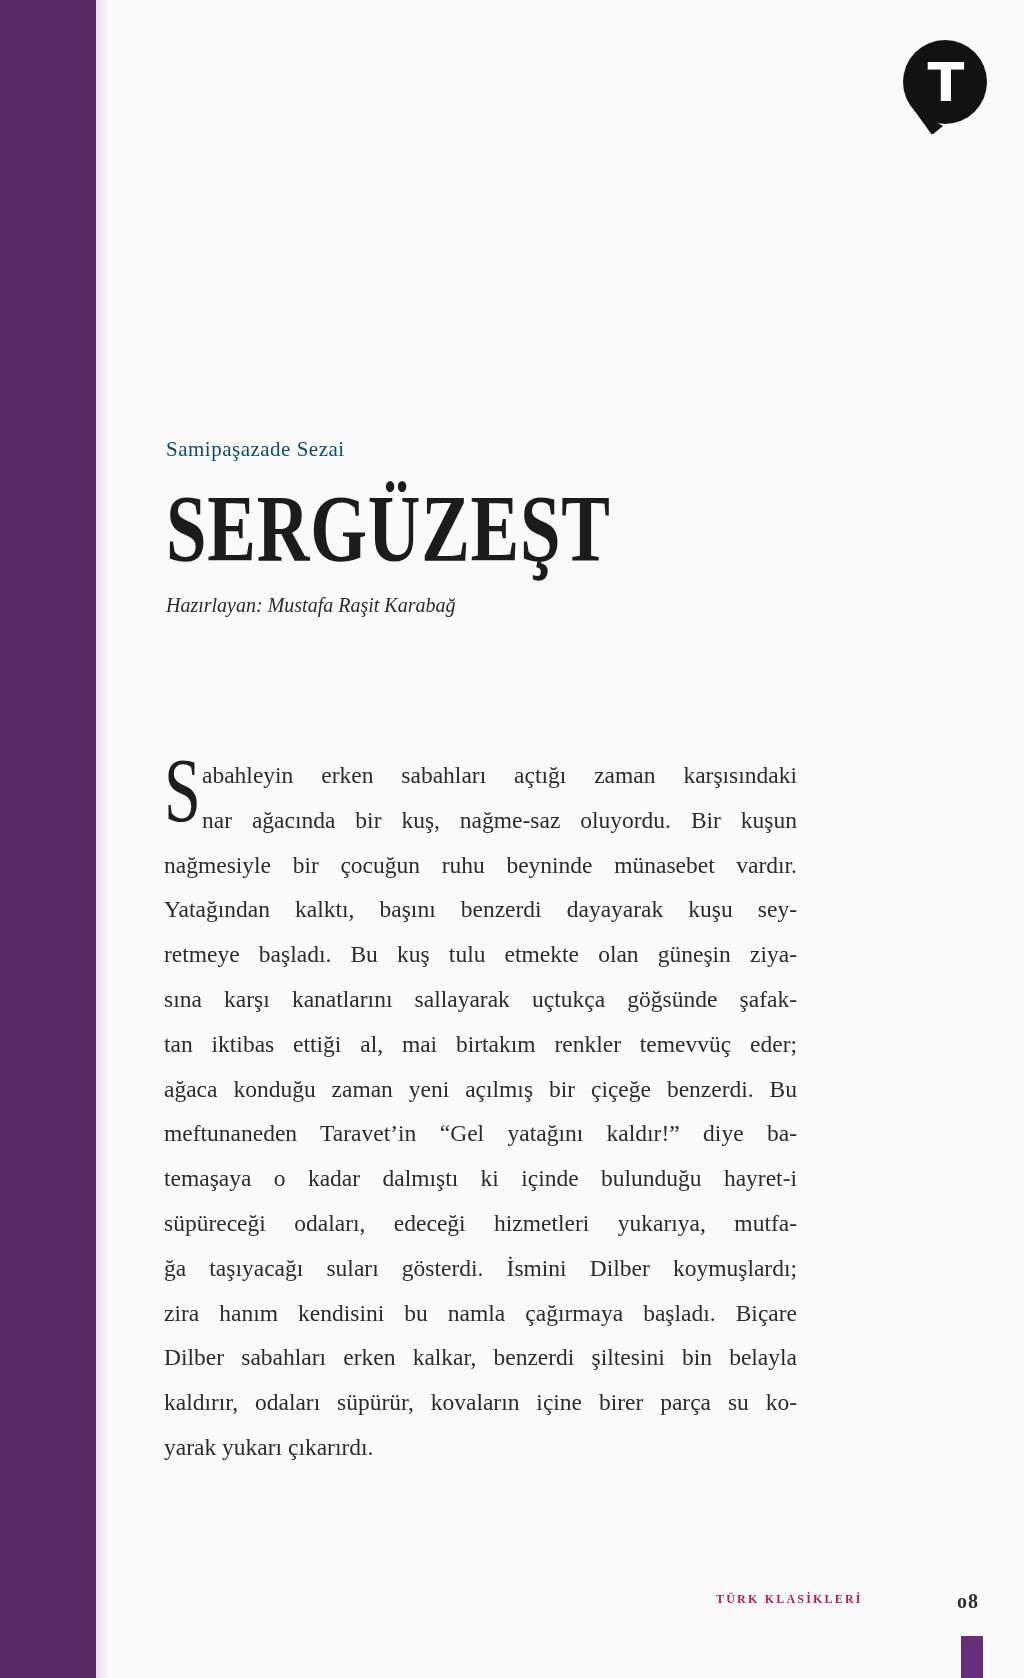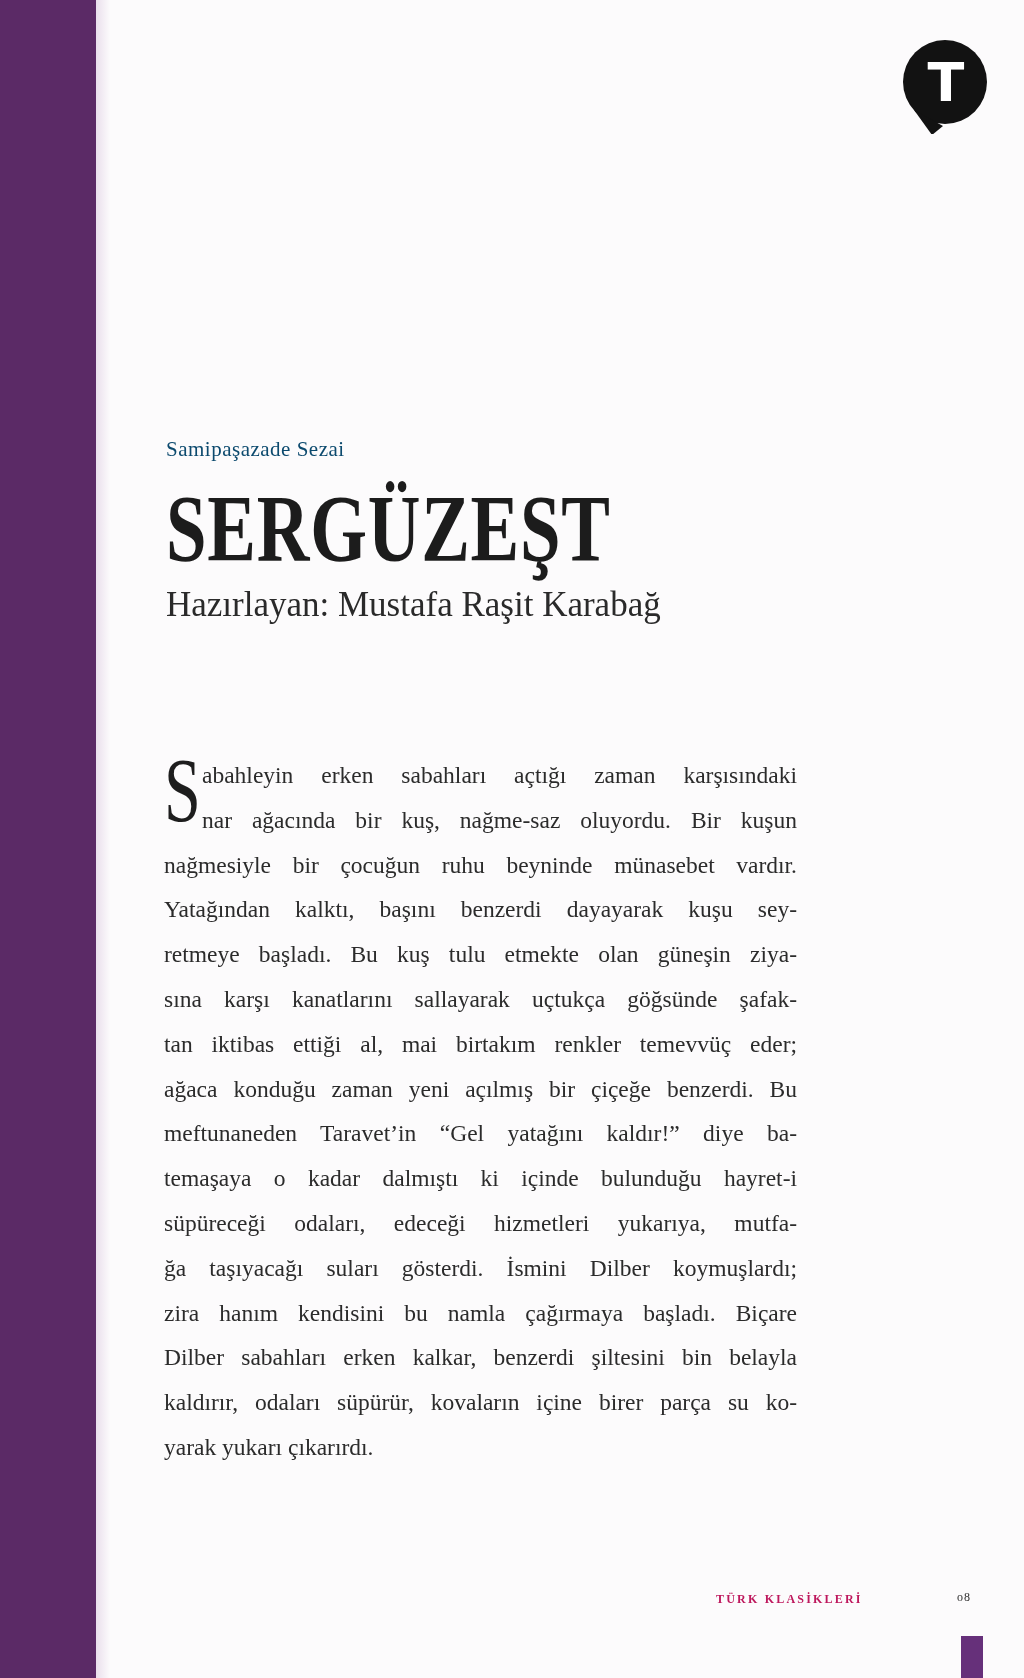--- a/index.html
+++ b/index.html
@@ -25,21 +25,21 @@
     font-size:21px;line-height:36px;color:#0c4a6e;letter-spacing:.5px;margin-top:7px;
   }
   .title{
     position:absolute;left:166px;top:481px;
     font-size:96px;line-height:1;font-weight:bold;color:#1c1c1c;
     letter-spacing:1px;transform:scaleX(.76);transform-origin:left top;
     white-space:nowrap;
   }
   .editor{
     position:absolute;left:166px;top:585px;
-    font-size:35px;line-height:40px;color:#2a2a2a;
+    font-style:italic;font-size:20px;line-height:40px;color:#2a2a2a;
   }
   .body-text{
     position:absolute;left:164px;top:753px;width:633px;
   }
   .bline{
     font-size:23.5px;line-height:44.8px;height:44.8px;
     text-align:justify;text-align-last:justify;
     white-space:nowrap;color:#2b2b2b;
   }
   .bline.indent{padding-left:38px;}
@@ -49,21 +49,21 @@
     font-size:92px;line-height:1;color:#1d1d1d;
     transform:scaleX(.72);transform-origin:left top;
   }
   .footer-series{
     position:absolute;left:716px;top:1592px;
     font-size:12px;letter-spacing:2.2px;color:#be185d;
     font-weight:bold;
   }
   .footer-page{
     position:absolute;left:957px;top:1590px;
-    font-size:12px;color:#2e2e2e;font-weight:normal;letter-spacing:1px;
+    font-size:20px;color:#2e2e2e;font-weight:bold;letter-spacing:1px;
   }
   .footer-tab{
     position:absolute;left:961px;top:1636px;width:22px;height:42px;
     background:#66307a;
   }
 </style>
 </head>
 <body>
 
 <div class="page">

